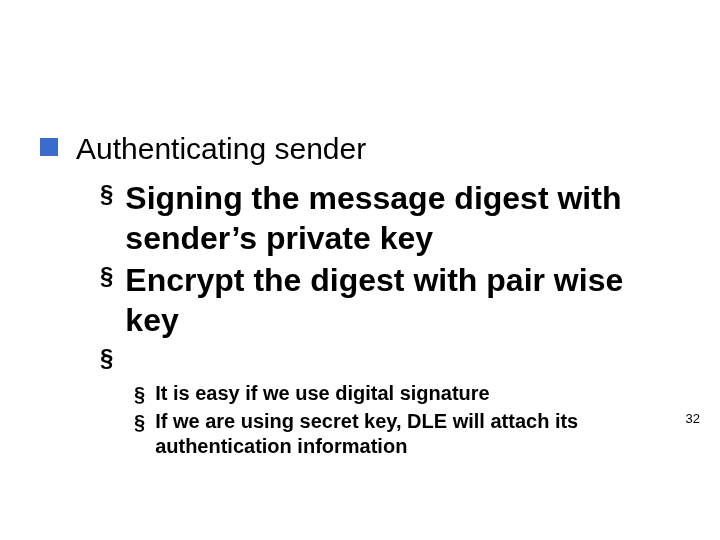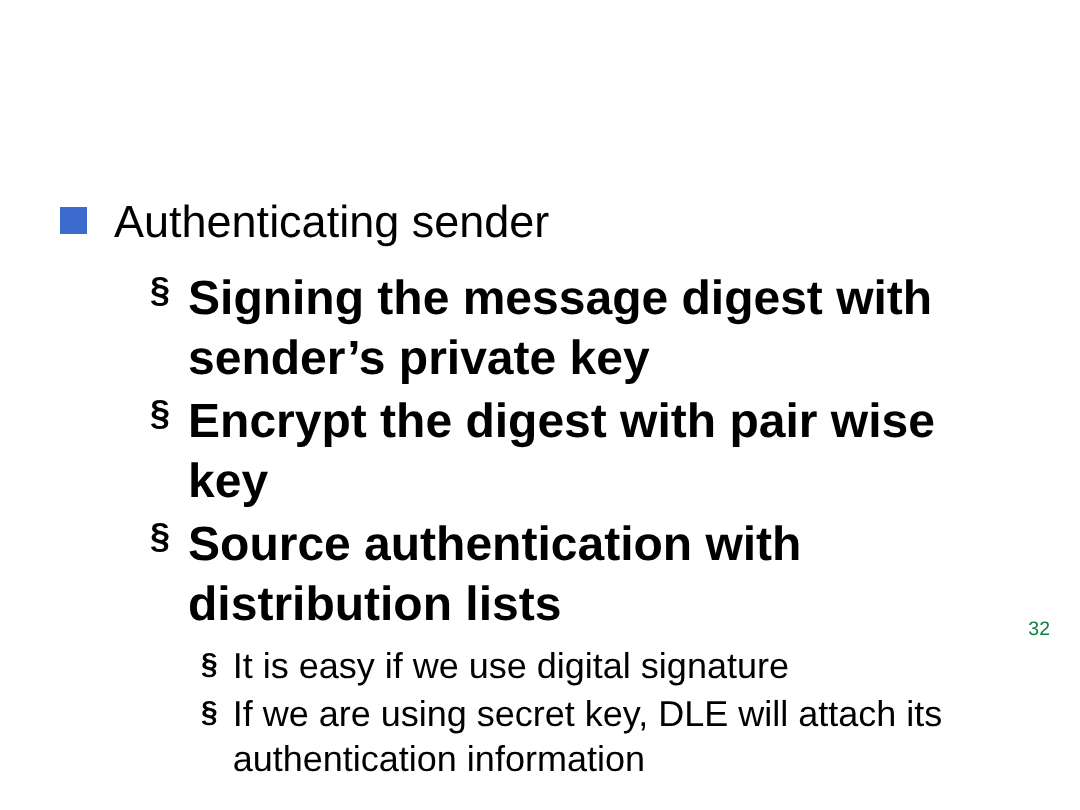--- a/index.html
+++ b/index.html
@@ -74,32 +74,32 @@
   }
   .level3 .bullet {
     flex: 0 0 auto;
     font-size: 20px;
     font-weight: bold;
     line-height: 1.25;
     margin-right: 10px;
     margin-top: 1px;
   }
   .level3 .text {
-    font-size: 24px;
-    font-weight: normal;
+    font-size: 20px;
+    font-weight: bold;
     line-height: 1.25;
     max-width: 500px;
   }
 
   .page-num {
     position: absolute;
     right: 20px;
     bottom: 14px;
     font-size: 13px;
-    color: #15803d;
+    color: #000000;
   }
 </style>
 </head>
 <body>
 
 <div class="slide">
 
   <div class="level1">
     <div class="bullet"></div>
     <div class="text">Authenticating sender</div>
@@ -112,21 +112,20 @@
       <div class="text">Signing the message digest with sender’s private key</div>
     </div>
 
     <div class="level2">
       <div class="bullet">§</div>
       <div class="text">Encrypt the digest with pair wise key</div>
     </div>
 
     <div class="level2">
       <div class="bullet">§</div>
-      <div class="text">Source authentication with distribution lists</div>
     </div>
 
     <div class="level3-wrap">
 
       <div class="level3">
         <div class="bullet">§</div>
         <div class="text">It is easy if we use digital signature</div>
       </div>
 
       <div class="level3">

